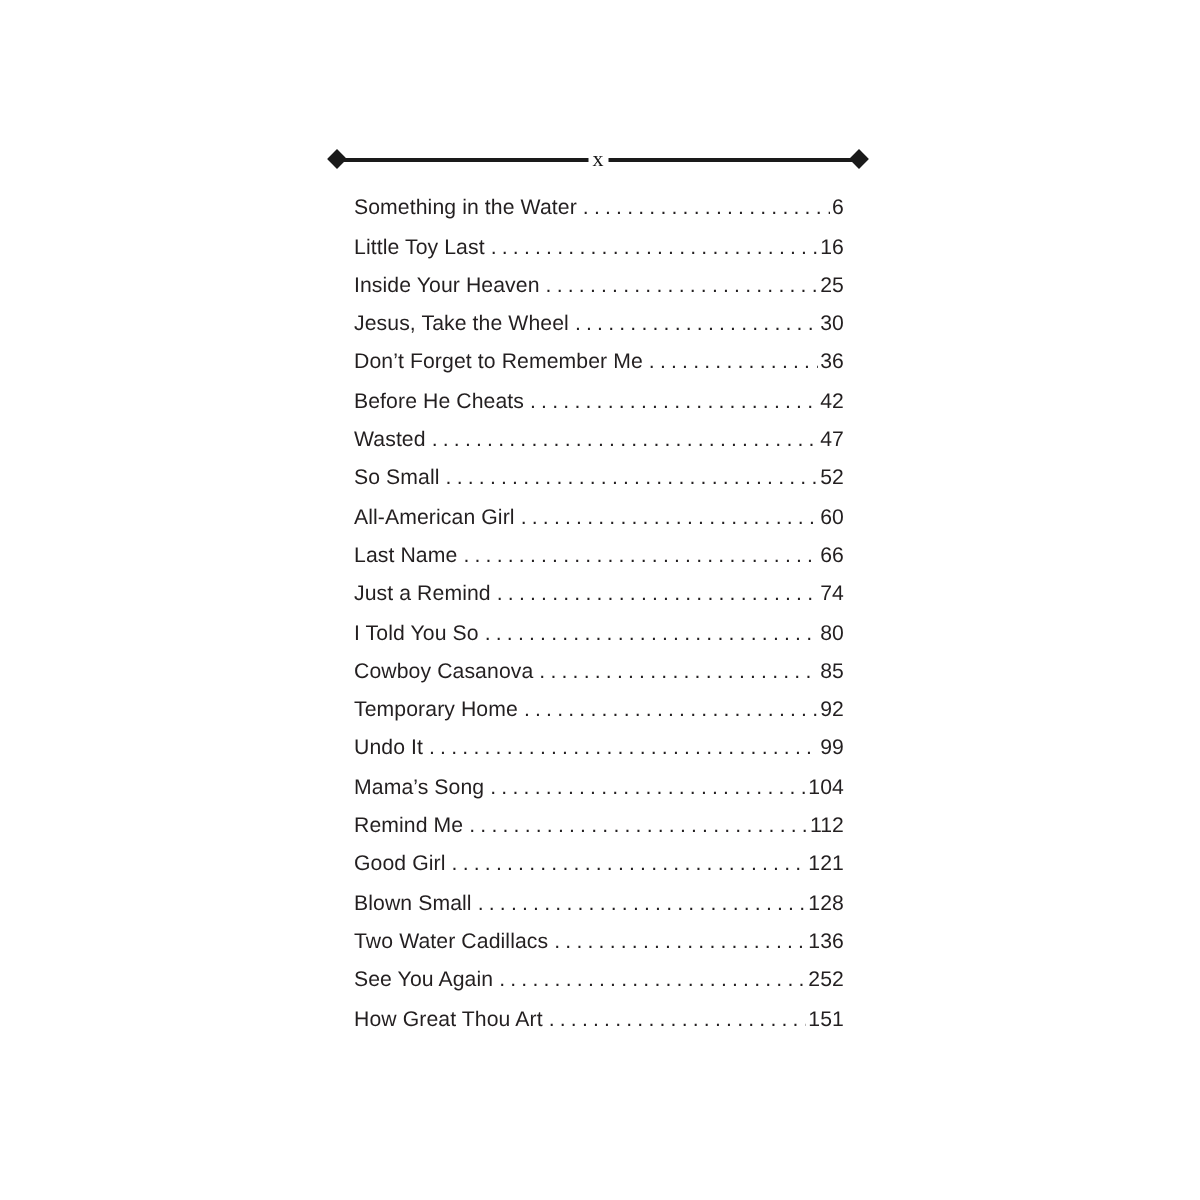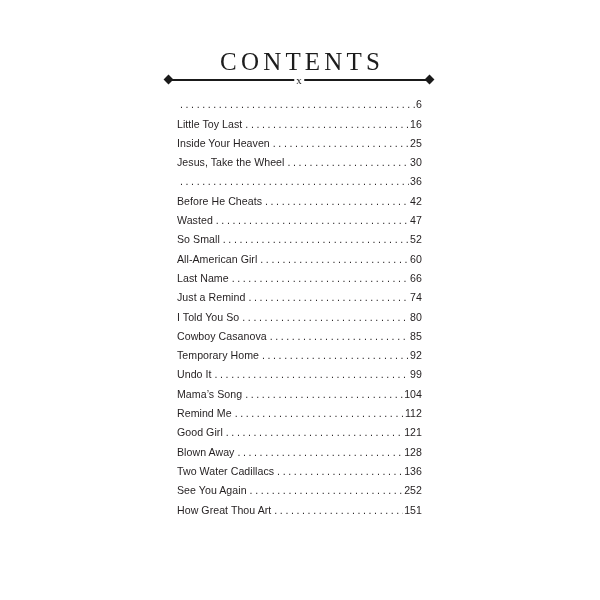--- a/index.html
+++ b/index.html
@@ -117,50 +117,51 @@
     flex: 0 0 auto;
     text-align: right;
     letter-spacing: 0.05px;
   }
 </style>
 </head>
 <body>
 
 <div class="page">
 
-  <div class="toc-title">CONTENTS</div>
 
   <div class="divider">
     <span class="cap left"></span>
     <span class="rule"></span>
     <span class="cap right"></span>
     <span class="ornament">x</span>
   </div>
 
   <ul class="toc-list">
       <li class="toc-entry">
+        <span class="entry-title">Something in the Water</span>
         <span class="leader">..........................................................................................</span>
         <span class="entry-page">6</span>
       </li>
       <li class="toc-entry">
         <span class="entry-title">Little Toy Last</span>
         <span class="leader">..........................................................................................</span>
         <span class="entry-page">16</span>
       </li>
       <li class="toc-entry">
         <span class="entry-title">Inside Your Heaven</span>
         <span class="leader">..........................................................................................</span>
         <span class="entry-page">25</span>
       </li>
       <li class="toc-entry">
         <span class="entry-title">Jesus, Take the Wheel</span>
         <span class="leader">..........................................................................................</span>
         <span class="entry-page">30</span>
       </li>
       <li class="toc-entry">
+        <span class="entry-title">Don’t Forget to Remember Me</span>
         <span class="leader">..........................................................................................</span>
         <span class="entry-page">36</span>
       </li>
       <li class="toc-entry">
         <span class="entry-title">Before He Cheats</span>
         <span class="leader">..........................................................................................</span>
         <span class="entry-page">42</span>
       </li>
       <li class="toc-entry">
         <span class="entry-title">Wasted</span>
@@ -216,21 +217,21 @@
         <span class="entry-title">Remind Me</span>
         <span class="leader">..........................................................................................</span>
         <span class="entry-page">112</span>
       </li>
       <li class="toc-entry">
         <span class="entry-title">Good Girl</span>
         <span class="leader">..........................................................................................</span>
         <span class="entry-page">121</span>
       </li>
       <li class="toc-entry">
-        <span class="entry-title">Blown Away</span>
+        <span class="entry-title">Blown Small</span>
         <span class="leader">..........................................................................................</span>
         <span class="entry-page">128</span>
       </li>
       <li class="toc-entry">
         <span class="entry-title">Two Water Cadillacs</span>
         <span class="leader">..........................................................................................</span>
         <span class="entry-page">136</span>
       </li>
       <li class="toc-entry">
         <span class="entry-title">See You Again</span>

